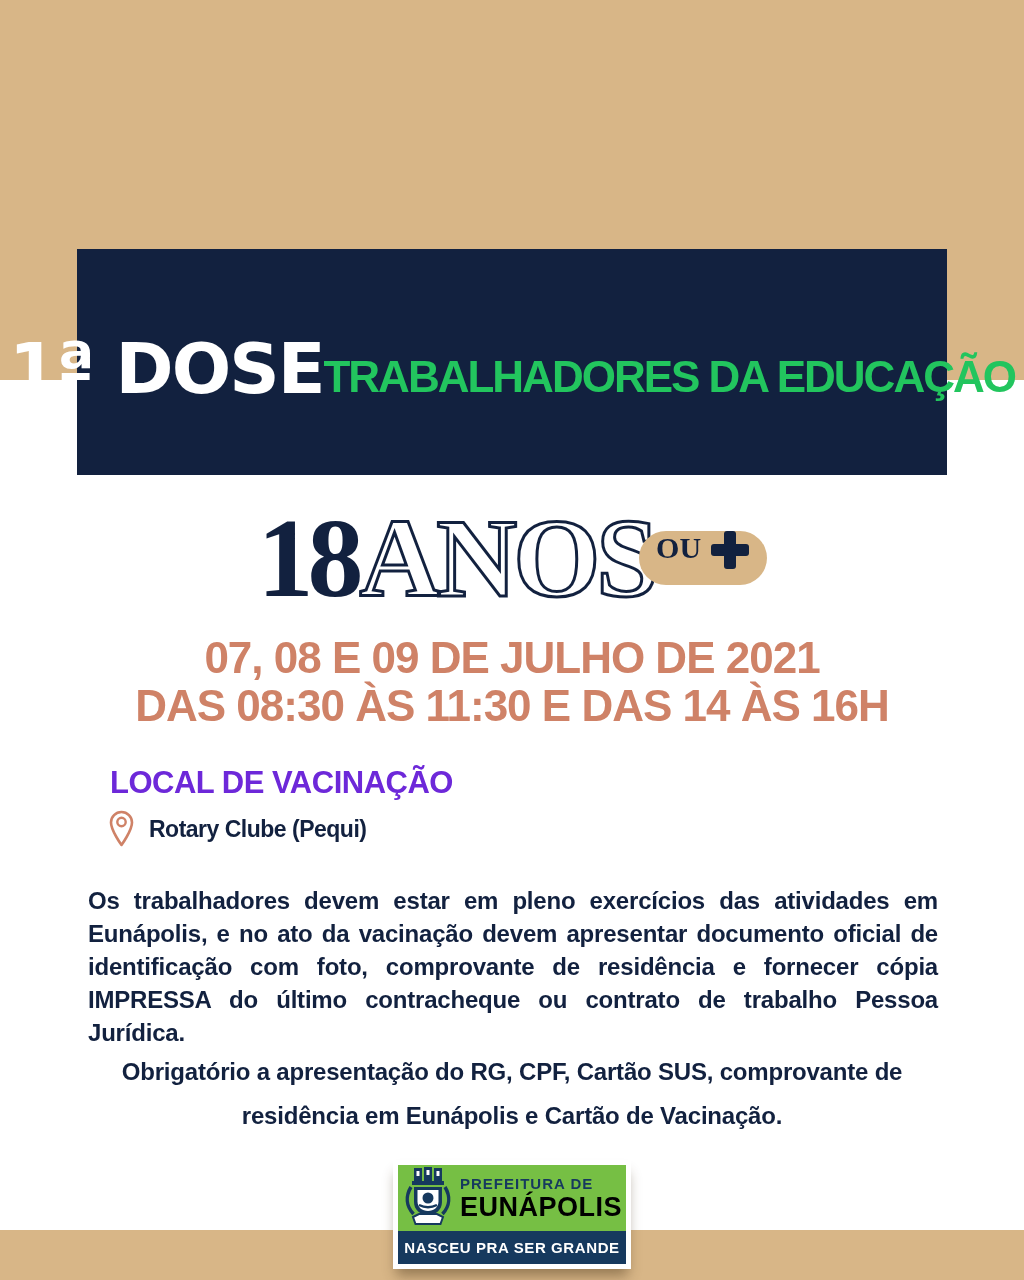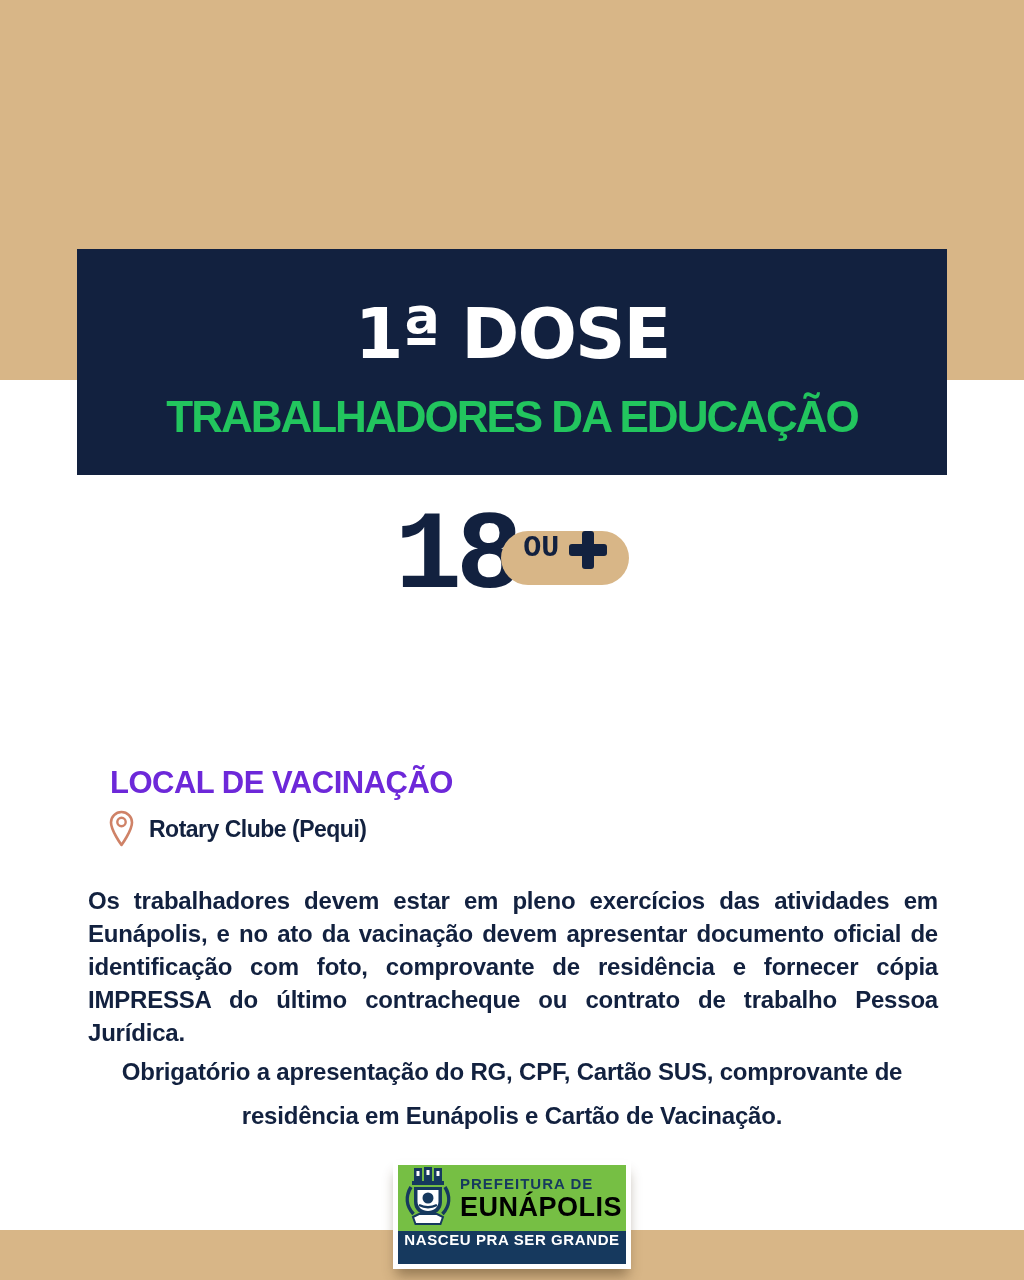--- a/index.html
+++ b/index.html
@@ -12,36 +12,36 @@
   .tan-bottom{position:absolute;left:0;top:1230px;width:1024px;height:50px;background:#d8b687;}
 
   .headline{
     position:absolute;left:0;top:128px;width:1024px;text-align:center;
     font-family:"DejaVu Sans",sans-serif;font-weight:bold;
     font-size:76px;letter-spacing:-4px;color:#12213f;white-space:nowrap;
   }
 
   .banner{
     position:absolute;left:77px;top:249px;width:870px;height:226px;
-    background:#12213f;display:flex;flex-direction:column;align-items:center;
+    background:#12213f;display:flex;align-items:center;
     justify-content:center;padding-top:4px;box-sizing:border-box;
   }
   .dose{
     font-family:"DejaVu Sans",sans-serif;font-weight:bold;color:#ffffff;
     font-size:70px;letter-spacing:-2px;line-height:1;margin-top:10px;white-space:nowrap;
   }
   .audience{
     font-weight:bold;color:#22c55e;font-size:44px;letter-spacing:-2px;
     line-height:1;margin-top:26px;white-space:nowrap;
   }
 
   .age-row{
     position:absolute;left:0;top:500px;width:1024px;height:116px;
     display:flex;align-items:center;justify-content:center;
-    font-family:Liberation Mono, monospace;font-weight:bold;
+    font-family:Liberation Serif, serif;font-weight:bold;
   }
   .age-number{font-size:112px;line-height:1;color:#12213f;letter-spacing:-6px;}
   .age-word{
     font-size:112px;line-height:1;color:#ffffff;letter-spacing:-4px;
     -webkit-text-stroke:3px #12213f;margin-left:2px;
   }
   .age-badge{
     width:128px;height:54px;background:#d8b687;border-radius:27px;
     display:flex;justify-content:center;gap:10px;
     margin-left:-16px;position:relative;z-index:2;
@@ -85,46 +85,51 @@
   .logo-green{
     width:228px;height:66px;background:#76bf44;
     display:flex;align-items:center;justify-content:flex-start;
     padding:16px 4px;box-sizing:border-box;gap:6px;
   }
   .logo-text{display:flex;flex-direction:column;line-height:1;}
   .org1{font-weight:bold;color:#16395e;font-size:15px;letter-spacing:1px;}
   .org2{font-weight:bold;color:#000000;font-size:27px;letter-spacing:0.5px;margin-top:3px;}
   .logo-navy{
     width:228px;height:33px;background:#16395e;margin-top:0;
-    display:flex;align-items:flex-start;justify-content:center;
+    display:flex;align-items:center;justify-content:center;
   }
   .slogan{font-weight:bold;color:#ffffff;font-size:15px;letter-spacing:0.6px;white-space:nowrap;}
 </style>
 </head>
 <body>
 
 <div class="stage">
 
   <div class="tan-top"></div>
   <div class="tan-bottom"></div>
 
 
   <div class="banner">
     <div class="dose">1ª DOSE</div>
     <div class="audience">TRABALHADORES DA EDUCAÇÃO</div>
   </div>
 
   <div class="age-row">
     <span class="age-number">18</span>
+    <span class="age-word">ANOS</span>
     <span class="age-badge">
       <span class="badge-ou">OU</span>
       <span class="plus"></span>
     </span>
   </div>
 
+  <div class="dates">
+    <div>07, 08 E 09 DE JULHO DE 2021</div>
+    <div>DAS 08:30 ÀS 11:30 E DAS 14 ÀS 16H</div>
+  </div>
 
   <div class="loc-heading">LOCAL DE VACINAÇÃO</div>
 
   <div class="loc-row">
     <svg width="27" height="38" viewBox="0 0 27 38">
       <path d="M13.5 35 C13.5 35 3 20.5 3 12.5 a10.5 10.5 0 1 1 21 0 C24 20.5 13.5 35 13.5 35 Z" fill="none" stroke="#cf8267" stroke-width="2.6" stroke-linejoin="round"></path>
       <circle cx="13.5" cy="12" r="4.2" fill="none" stroke="#cf8267" stroke-width="2.4"></circle>
     </svg>
     <span class="loc-name">Rotary Clube (Pequi)</span>
   </div>

